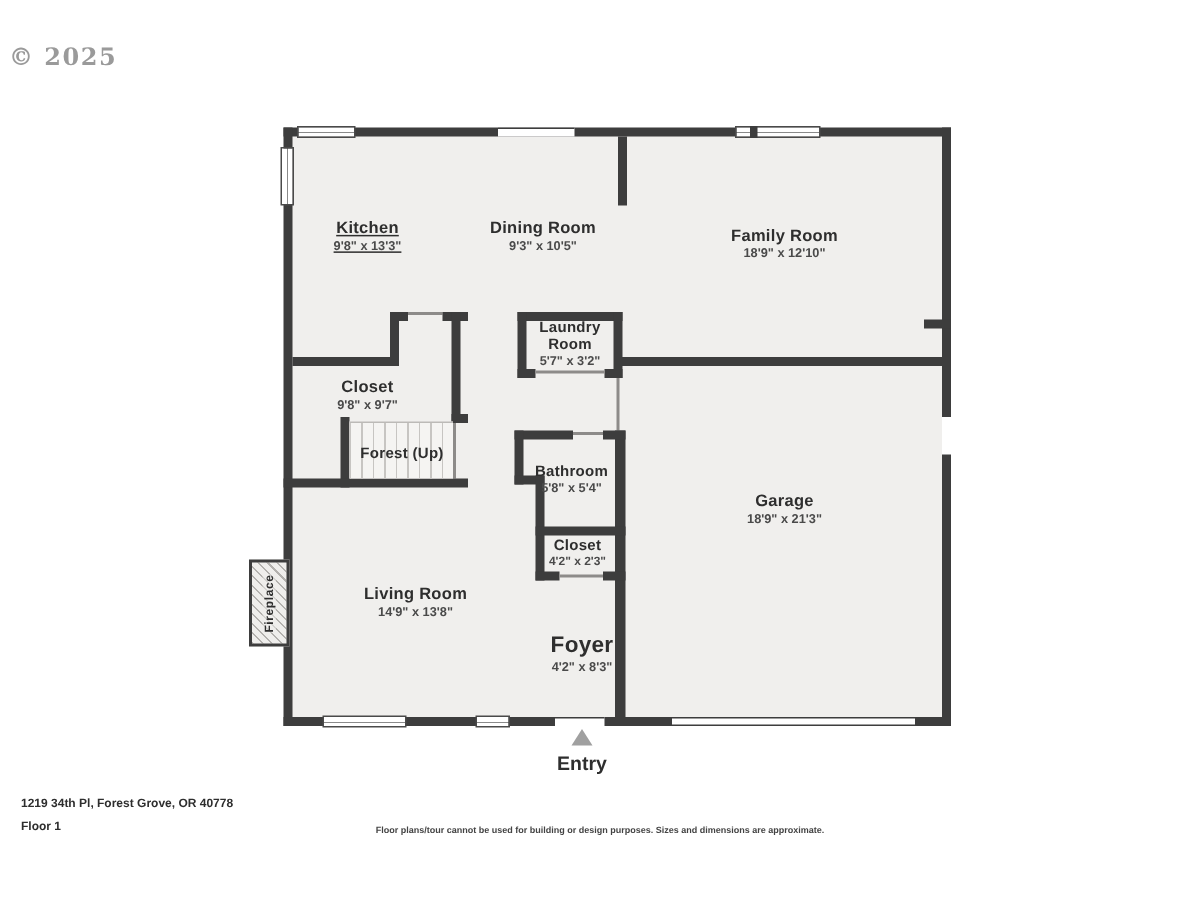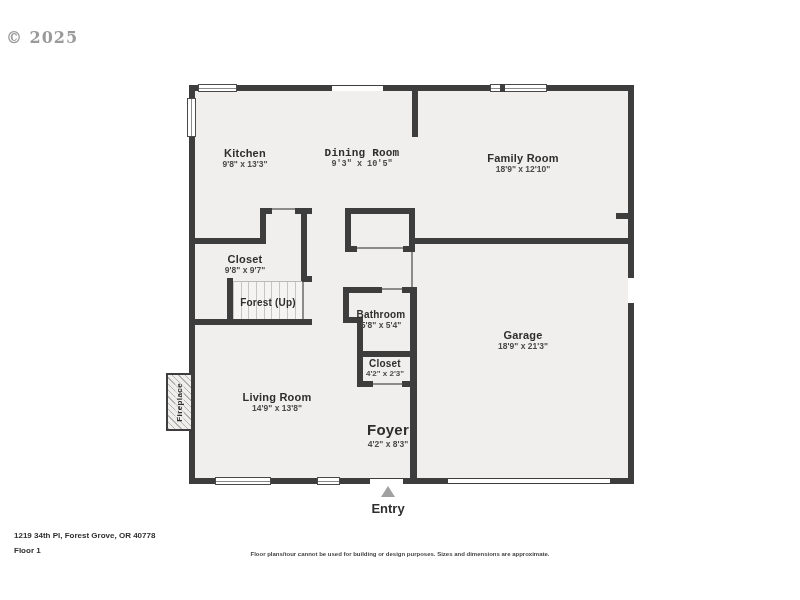--- a/index.html
+++ b/index.html
@@ -111,31 +111,35 @@
   <div class="w" style="left:357px; top:351px; width:60px; height:6px;"></div>
 
   <div class="w" style="left:357px; top:381px; width:16px; height:6px;"></div>
   <div class="w" style="left:402px; top:381px; width:15px; height:6px;"></div>
   <div class="tline" style="left:373px; top:383px; width:29px; height:1.5px;"></div>
 
   <div class="fireplace" style="left:166px; top:373px; width:27px; height:58px;">
     <span>Fireplace</span>
   </div>
 
-  <div class="room-label" style="left:245px; top:158px;">
+  <div class="room-label" style="left:245px; top:158px;text-decoration:underline;">
     <div class="room-name">Kitchen</div>
     <div class="room-dims">9'8" x 13'3"</div>
   </div>
-  <div class="room-label" style="left:362px; top:158px;font-family:Liberation Mono, monospace;">
+  <div class="room-label" style="left:362px; top:158px;">
     <div class="room-name">Dining Room</div>
     <div class="room-dims">9'3" x 10'5"</div>
   </div>
   <div class="room-label" style="left:523px; top:163px;">
     <div class="room-name">Family Room</div>
     <div class="room-dims">18'9" x 12'10"</div>
+  </div>
+  <div class="room-label" style="left:380px; top:230px; white-space:normal; width:60px; margin-left:0;">
+    <div class="room-name" style="font-size:10px;">Laundry Room</div>
+    <div class="room-dims">5'7" x 3'2"</div>
   </div>
   <div class="room-label" style="left:245px; top:264px;">
     <div class="room-name">Closet</div>
     <div class="room-dims">9'8" x 9'7"</div>
   </div>
   <div class="room-label" style="left:268px; top:303px;">
     <div class="room-name" style="font-size:10px;">Forest (Up)</div>
   </div>
   <div class="room-label" style="left:381px; top:320px;">
     <div class="room-name" style="font-size:10px;">Bathroom</div>

